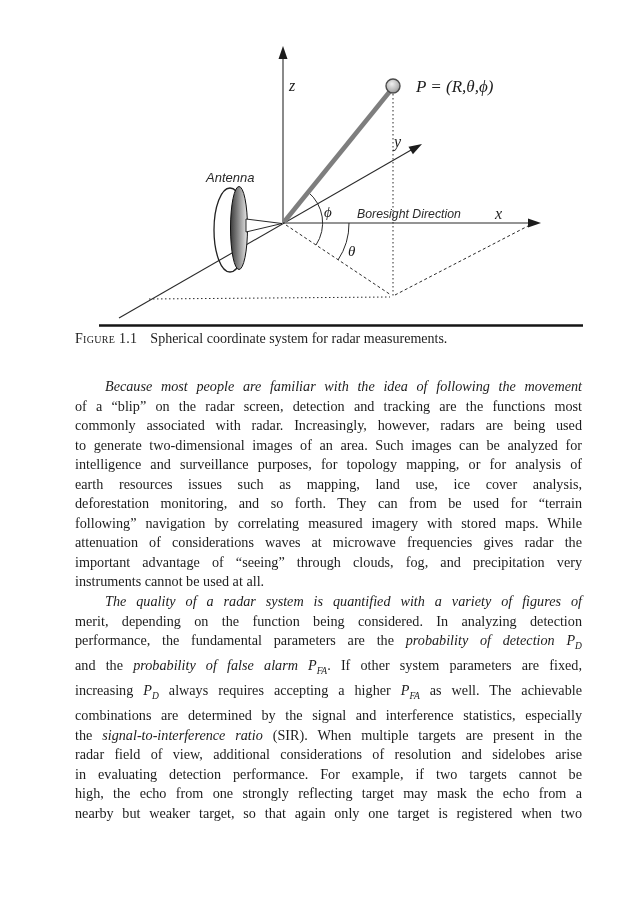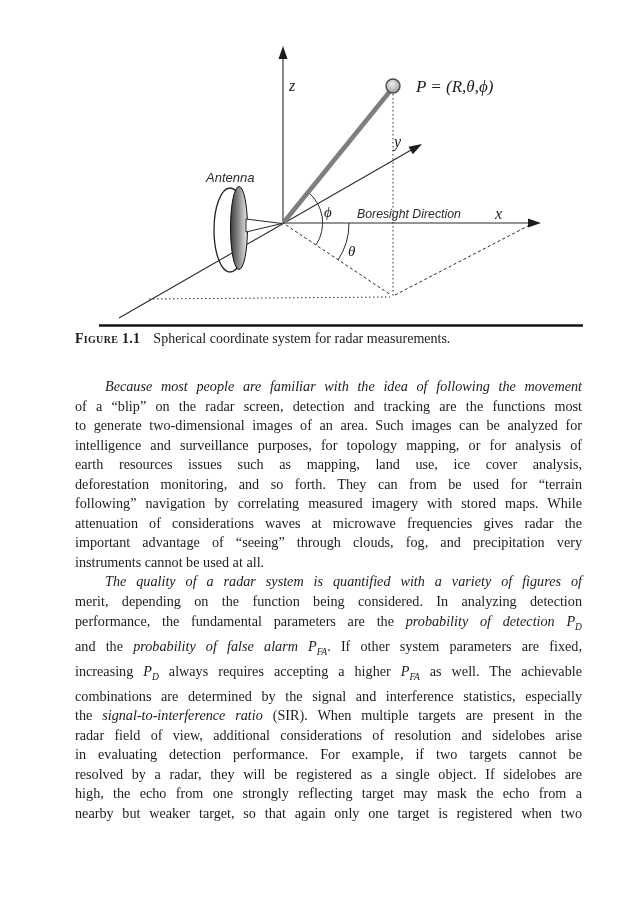--- a/index.html
+++ b/index.html
@@ -17,21 +17,21 @@
   .fPointLabel { font:italic 17px "Liberation Serif","DejaVu Serif",serif; fill:#1c1c1c; }
   .fGreek      { font:italic 15px "Liberation Serif","DejaVu Serif",serif; fill:#1c1c1c; }
   .fSans       { font:italic 13px "Liberation Sans","DejaVu Sans",sans-serif; fill:#2a2a2a; }
   .fSansSmall  { font:italic 12.3px "Liberation Sans","DejaVu Sans",sans-serif; fill:#2a2a2a; }
 
   .caption {
     position:absolute; left:75px; top:330px; width:508px;
     font-size:14px; line-height:18px;
   }
   .capLabel {
-    font-weight:bold; font-variant:small-caps;
+    font-weight:normal; font-variant:small-caps;
     letter-spacing:0.3px; margin-right:13px;text-align:right;
   }
   .bodytext {
     position:absolute; left:75px; top:377px; width:507px;
     font-size:14.2px;
   }
   .tline {
     line-height:19.55px;
     text-align:justify;
     text-align-last:justify;
@@ -96,35 +96,35 @@
     <line x1="99" y1="325.5" x2="583" y2="325.5" stroke="#151515" stroke-width="2.6"></line>
   </svg>
 
   <div class="caption">
     <span class="capLabel">Figure 1.1</span><span>Spherical coordinate system for radar measurements.</span>
   </div>
 
   <div class="bodytext">
       <div class="tline indent"><span>Because most people are familiar with the idea of following the movement</span></div>
       <div class="tline"><span>of a “blip” on the radar screen, detection and tracking are the functions most</span></div>
+      <div class="tline"><span>commonly associated with radar. Increasingly, however, radars are being used</span></div>
       <div class="tline"><span>to generate two-dimensional images of an area. Such images can be analyzed for</span></div>
       <div class="tline"><span>intelligence and surveillance purposes, for topology mapping, or for analysis of</span></div>
       <div class="tline"><span>earth resources issues such as mapping, land use, ice cover analysis,</span></div>
       <div class="tline"><span>deforestation monitoring, and so forth. They can from be used for “terrain</span></div>
       <div class="tline"><span>following” navigation by correlating measured imagery with stored maps. While</span></div>
       <div class="tline"><span>attenuation of considerations waves at microwave frequencies gives radar the</span></div>
       <div class="tline"><span>important advantage of “seeing” through clouds, fog, and precipitation very</span></div>
       <div class="tline end"><span>instruments cannot be used at all.</span></div>
       <div class="tline indent"><span>The quality of a radar system is quantified with a variety of figures of</span></div>
       <div class="tline"><span>merit, depending on the function being considered. In analyzing detection</span></div>
       <div class="tline"><span>performance, the fundamental parameters are the </span><span class="it">probability of detection P</span><span class="it sub">D</span></div>
       <div class="tline"><span>and the </span><span class="it">probability of false alarm P</span><span class="it sub">FA</span><span>. If other system parameters are fixed,</span></div>
       <div class="tline"><span>increasing </span><span class="it">P</span><span class="it sub">D</span><span> always requires accepting a higher </span><span class="it">P</span><span class="it sub">FA</span><span> as well. The achievable</span></div>
       <div class="tline"><span>combinations are determined by the signal and interference statistics, especially</span></div>
       <div class="tline"><span>the </span><span class="it">signal-to-interference ratio</span><span> (SIR). When multiple targets are present in the</span></div>
       <div class="tline"><span>radar field of view, additional considerations of resolution and sidelobes arise</span></div>
       <div class="tline"><span>in evaluating detection performance. For example, if two targets cannot be</span></div>
-      <div class="tline"><span>resolved by a radar, they will be registered as a single object. If sidelobes are</span></div>
       <div class="tline"><span>high, the echo from one strongly reflecting target may mask the echo from a</span></div>
       <div class="tline"><span>nearby but weaker target, so that again only one target is registered when two</span></div>
     </div>
 
 </div>
 
 </body></html>

